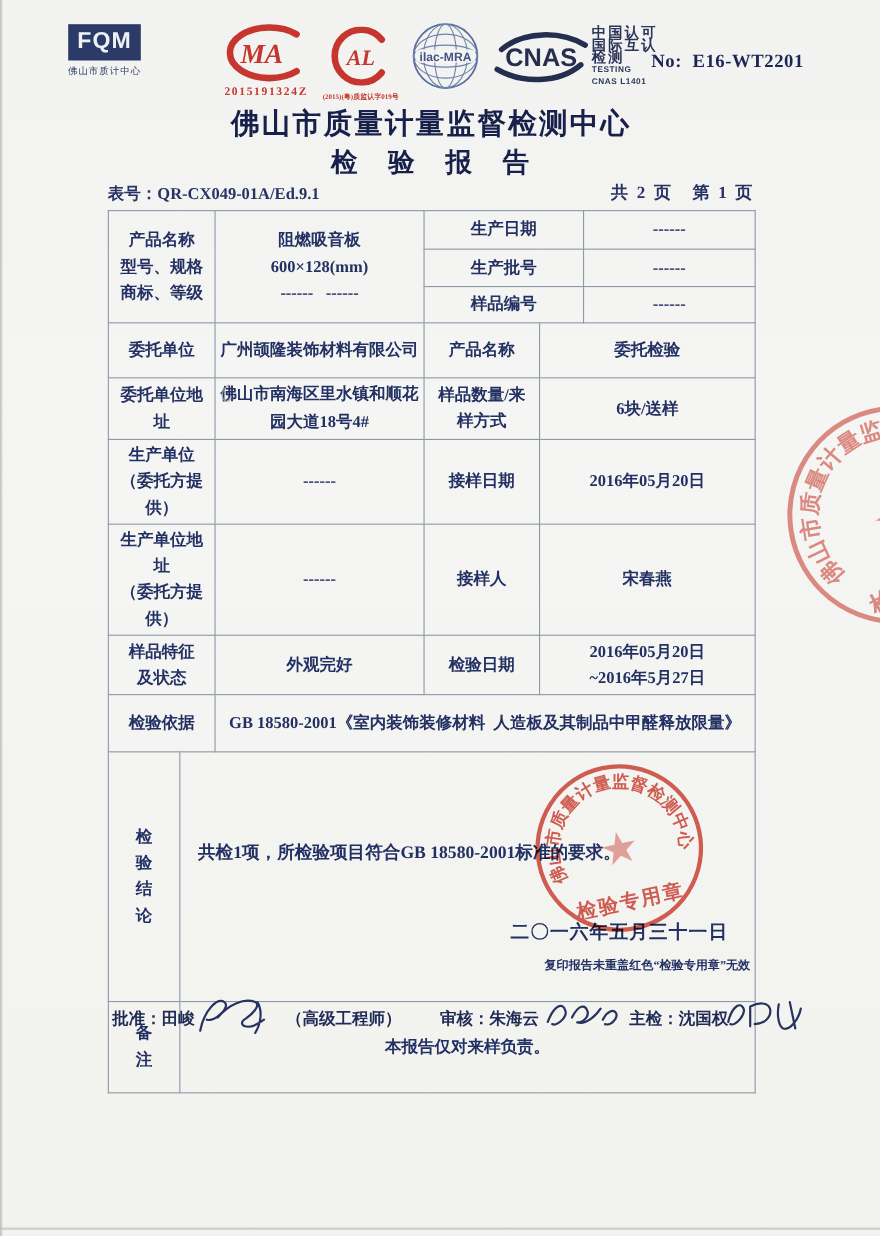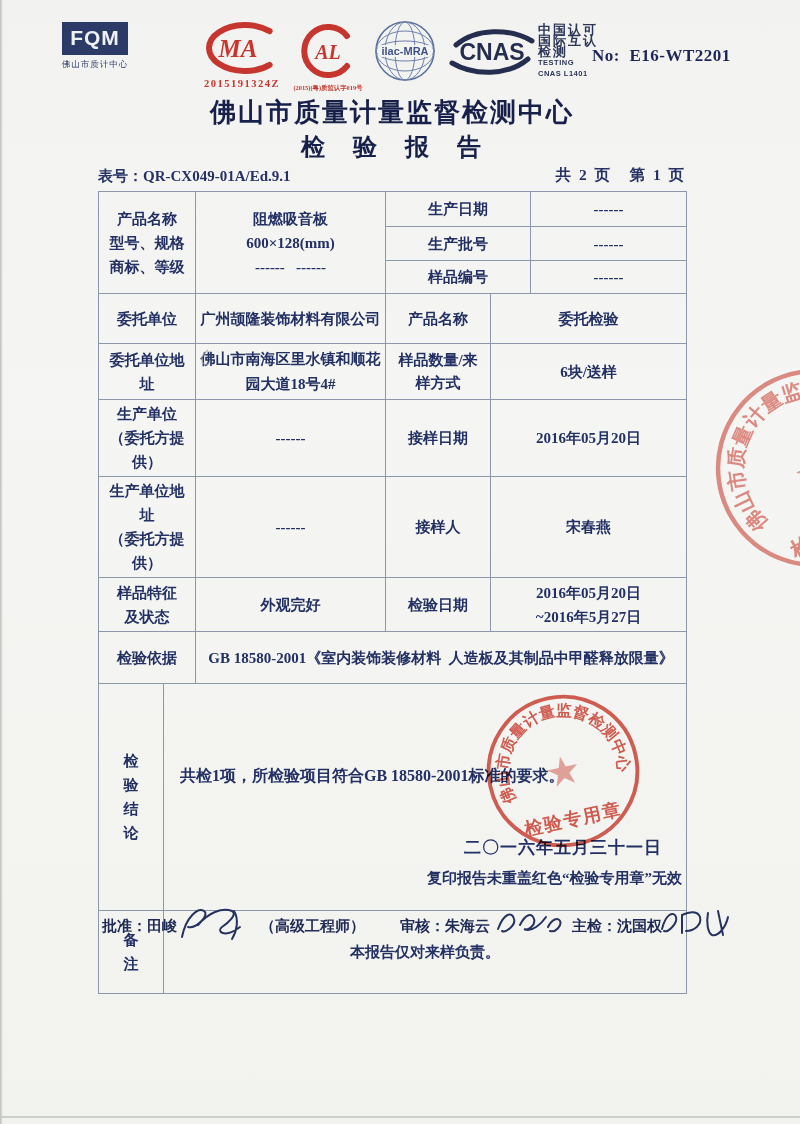--- a/index.html
+++ b/index.html
@@ -42,21 +42,21 @@
     white-space:pre-line;padding:2px 4px;overflow:hidden;}
   td.tl{text-align:left;padding-left:12px;}
   td.prod{line-height:34px;}
   td.small{font-size:13.5px;line-height:22px;}
   td.vlab{line-height:44px;padding-top:4px;font-size:16px;}
   td.vlab2{line-height:30px;font-size:16px;}
   td.basis{line-height:26px;padding-right:10px;}
   .conc-wrap{position:relative;width:100%;height:178px;}
   .conc-text{position:absolute;left:16px;top:56px;font-size:16px;font-weight:600;text-align:left;}
   .conc-date{position:absolute;right:24px;top:128px;font-size:17px;font-weight:600;letter-spacing:1px;}
-  .conc-note{position:absolute;right:4px;top:158px;font-size:15px;font-weight:600;}
+  .conc-note{position:absolute;right:4px;top:158px;font-size:11px;font-weight:600;}
   .remark-cell{vertical-align:top;padding-top:14px;}
   
   .sig-row{left:100px;top:901px;width:600px;height:50px;font-size:15px;font-weight:bold;color:#1f2a55;}
   .sig-item{position:absolute;top:16px;white-space:nowrap;}
   .sig-svg{position:absolute;}
   
   .stamp{position:absolute;mix-blend-mode:multiply;}
   .stamp-center{left:468px;top:676px;opacity:.88;transform:rotate(-12deg);}
   .stamp-right{left:691px;top:344px;opacity:.62;transform:rotate(-30deg);}
   

